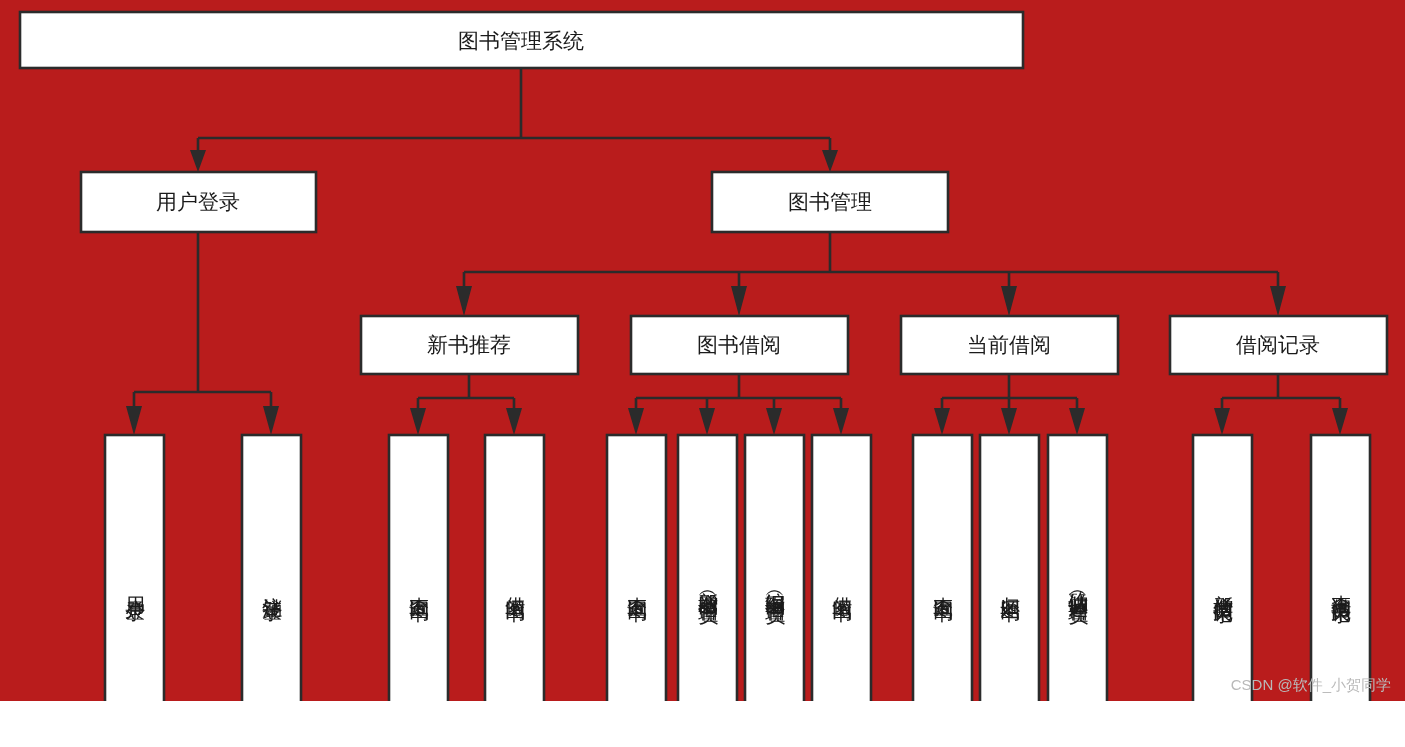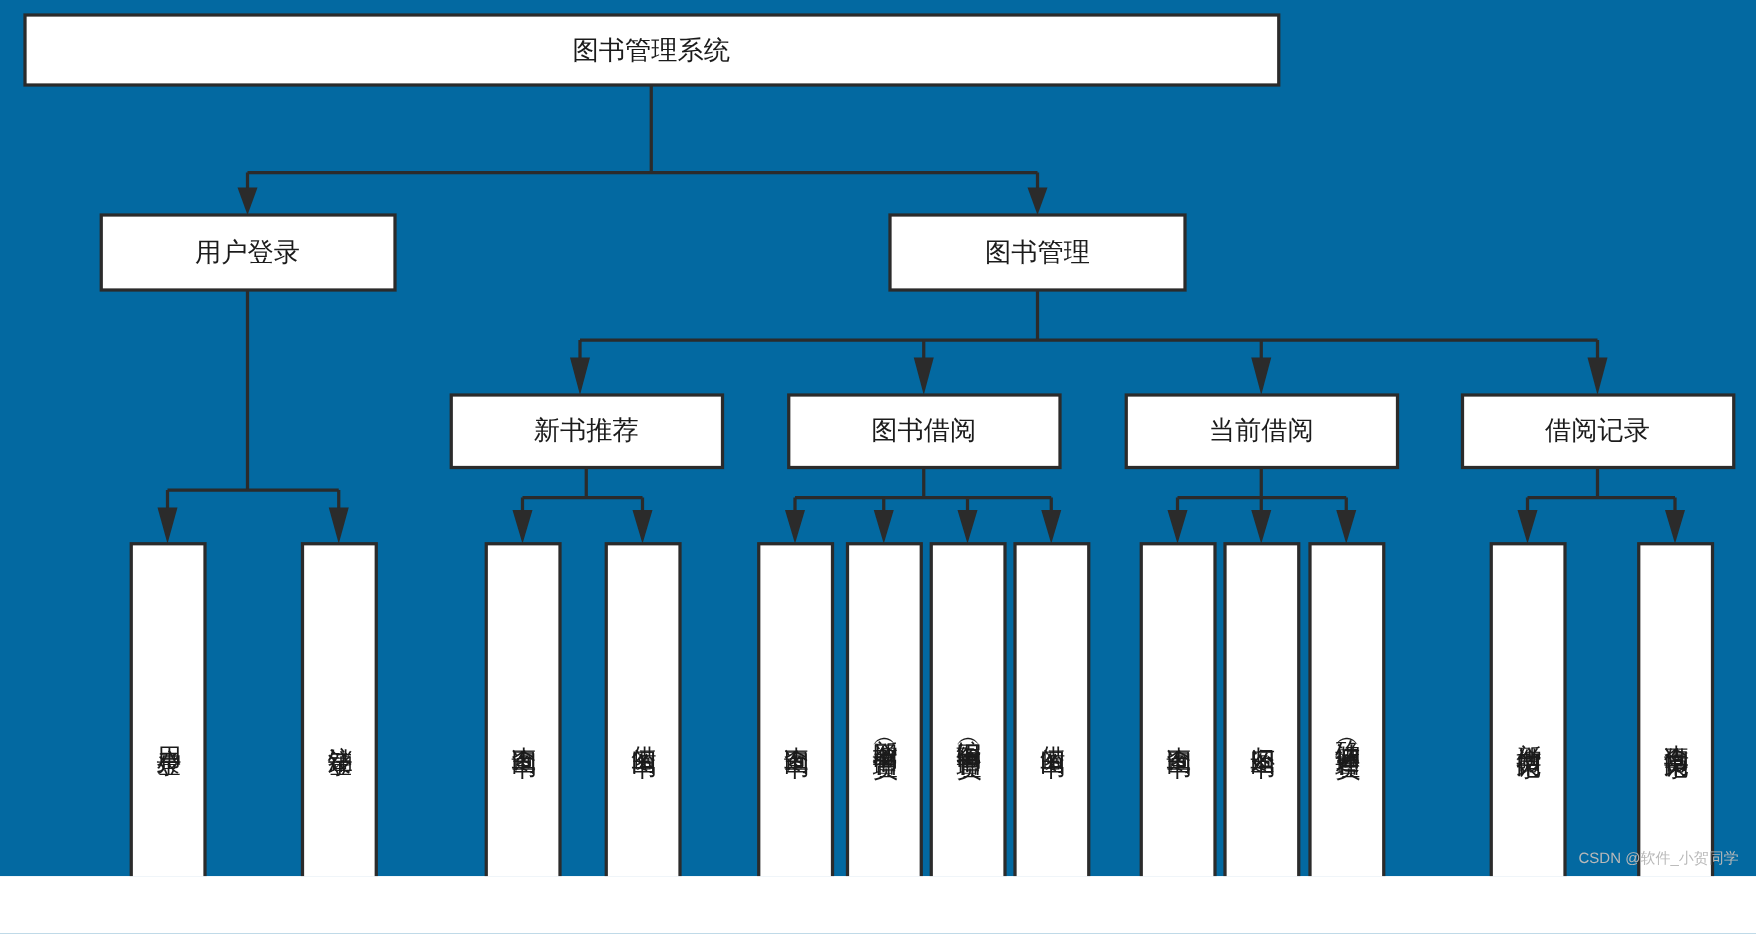--- a/index.html
+++ b/index.html
@@ -7,21 +7,21 @@
     padding: 0;
     background: #ffffff;
   }
   body {
     font-family: "Liberation Sans", "DejaVu Sans", sans-serif;
   }
   #stage {
     position: relative;
     width: 1405px;
     height: 701px;
-    background: #0369a1;
+    background: #b91c1c;
     overflow: hidden;
   }
   svg.diagram {
     position: absolute;
     left: 0;
     top: 0;
     width: 1405px;
     height: 747px;
   }
   .node-box {
@@ -49,21 +49,21 @@
     font-size: 20px;
     writing-mode: vertical-rl;
     text-orientation: upright;
     letter-spacing: 2px;
   }
   .watermark {
     position: absolute;
     right: 14px;
     bottom: 6px;
     font-family: "Liberation Sans", "DejaVu Sans", sans-serif;
-    font-size: 12px;
+    font-size: 15px;
     color: #b9b9b9;
     white-space: nowrap;
     user-select: none;
   }
 </style>
 </head>
 <body>
 
 <div id="stage">
 

